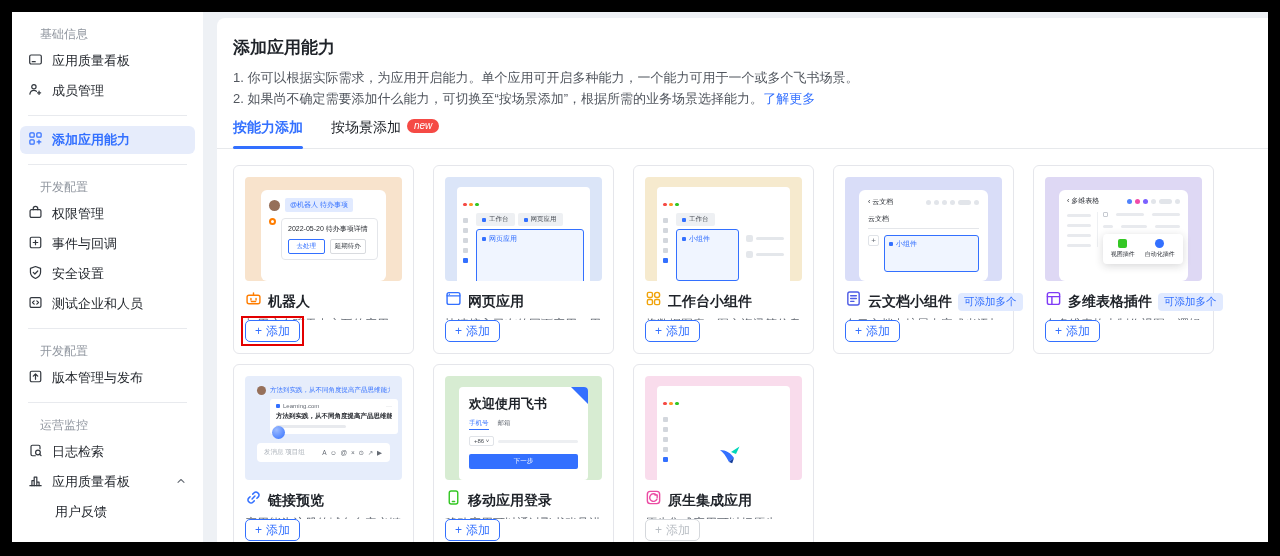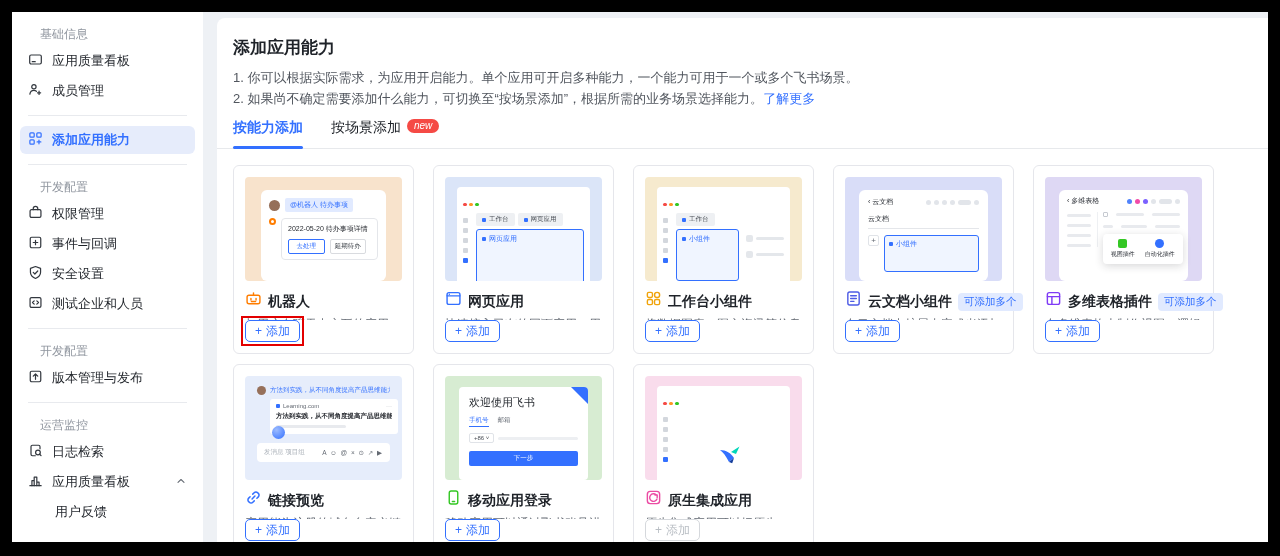--- a/index.html
+++ b/index.html
@@ -111,21 +111,21 @@
   .pv-headline { font-size:6.5px; font-weight:700; color:#23262c; margin-top:3px; white-space:nowrap; overflow:hidden; }
   .pv-grayline { width:60%; height:3px; background:#e8eaee; border-radius:2px; margin-top:4px; }
   .pv-blob { position:absolute; left:2px; bottom:-5px; width:13px; height:13px; border-radius:50%; background:radial-gradient(circle at 35% 30%, #9dbcff, #3370ff); }
   .pv-inputbar { margin-top:9px; background:#fff; border-radius:4px; padding:5px 7px; display:flex; align-items:center; font-size:6.5px; }
   .pv-inputbar .ph { color:#aab0b8; white-space:nowrap; }
   .pv-inputbar .tools { margin-left:auto; color:#646a73; font-size:6.5px; letter-spacing:1px; white-space:nowrap; }
 
   .pv-mobile { background:#d7ecd2; padding:11px 14px 0; }
   .pv-login { background:#fff; border-radius:4px; height:100%; padding:8px 10px; position:relative; overflow:hidden; }
   .pv-corner { position:absolute; top:0; right:0; width:0; height:0; border-left:17px solid transparent; border-top:17px solid #3370ff; }
-  .pv-welcome { font-size:11px; font-weight:400; color:#1f2329; }
+  .pv-welcome { font-size:13px; font-weight:700; color:#1f2329; }
   .pv-ltabs { display:flex; gap:9px; margin-top:6px; font-size:6.5px; color:#646a73; }
   .pv-ltab.on { color:#3370ff; border-bottom:1.5px solid #3370ff; padding-bottom:1px; }
   .pv-inrow { display:flex; gap:4px; align-items:center; margin-top:6px; }
   .pv-prefix { border:1px solid #e0e3e8; border-radius:2px; padding:1px 4px; font-size:6px; color:#4a4f56; white-space:nowrap; }
   .pv-inline { flex:1; height:3px; background:#edeff2; border-radius:2px; }
   .pv-next { margin-top:8px; background:#3370ff; color:#fff; font-size:6.5px; text-align:center; padding:3px 0; border-radius:2px; }
 
   .pv-native { background:#f9dcec; padding:10px 12px 0; }
   .pv-logo-wrap { flex:1; display:flex; align-items:center; justify-content:center; padding-top:8px; }
 </style>

